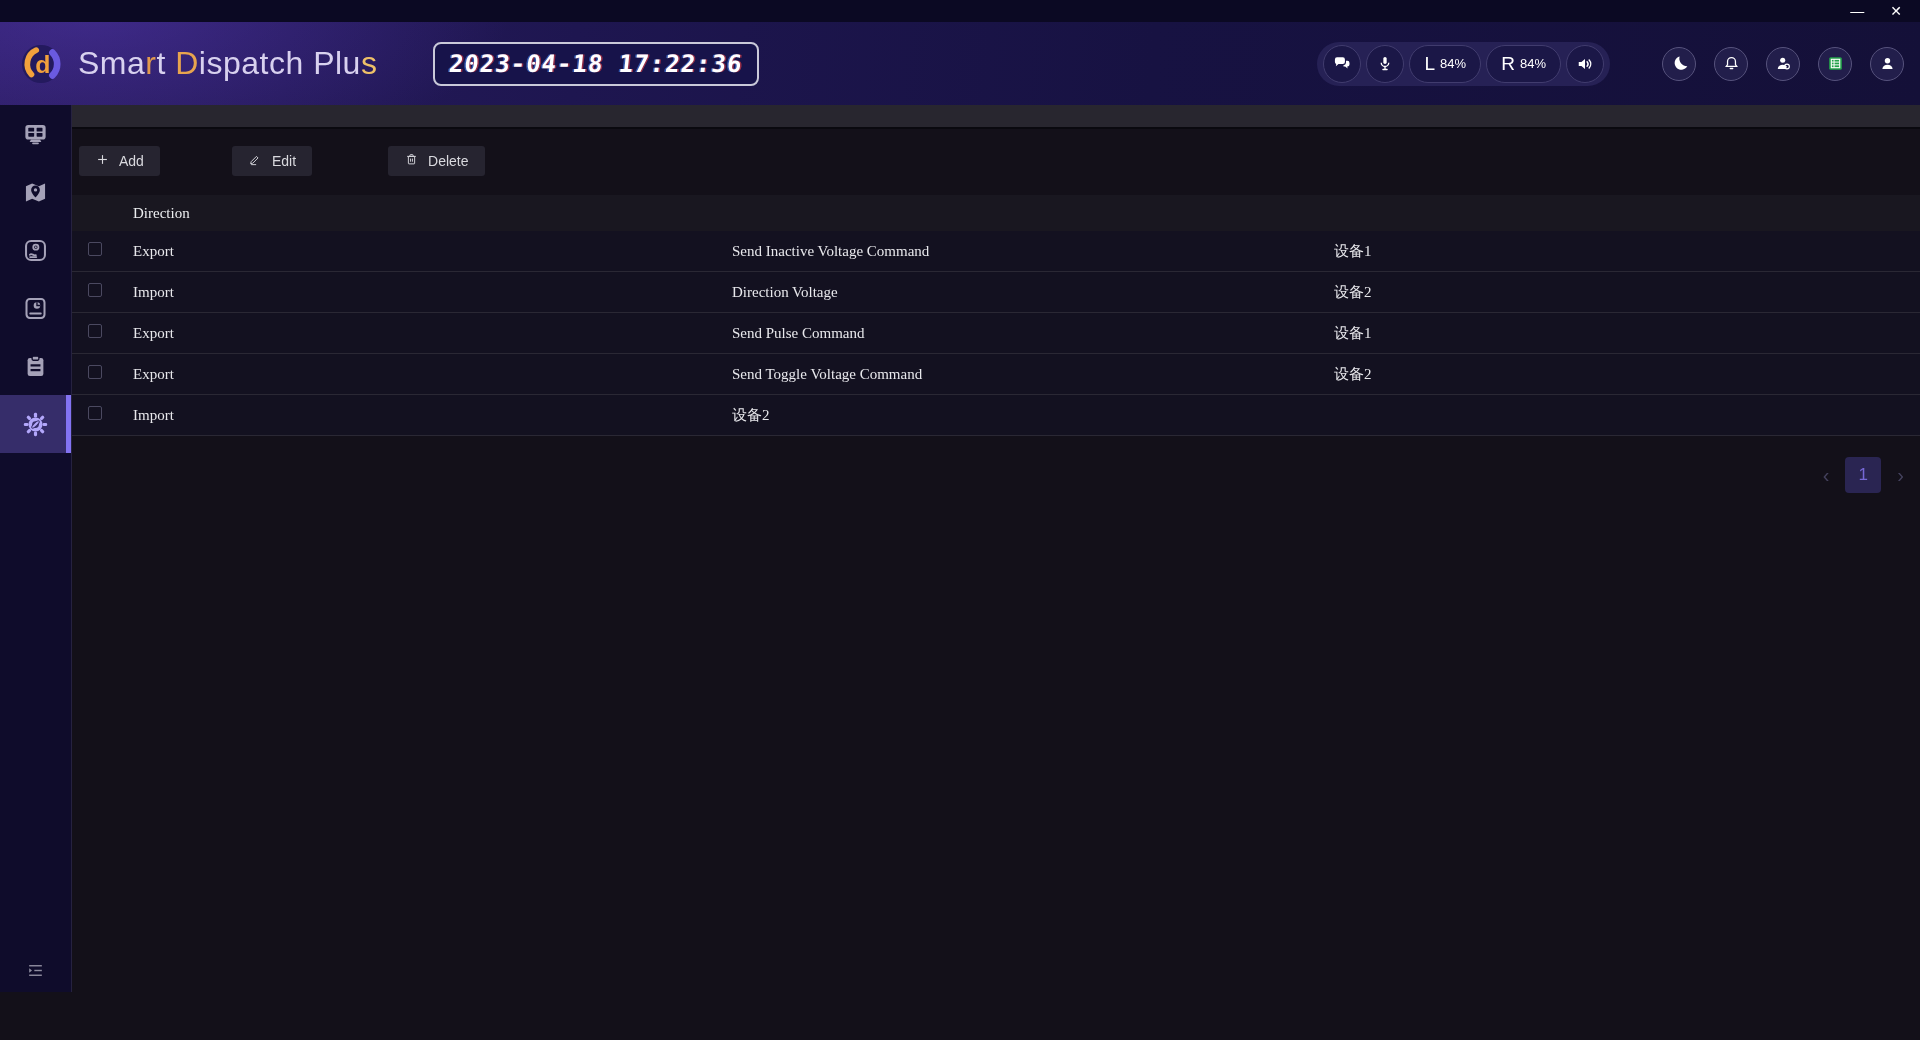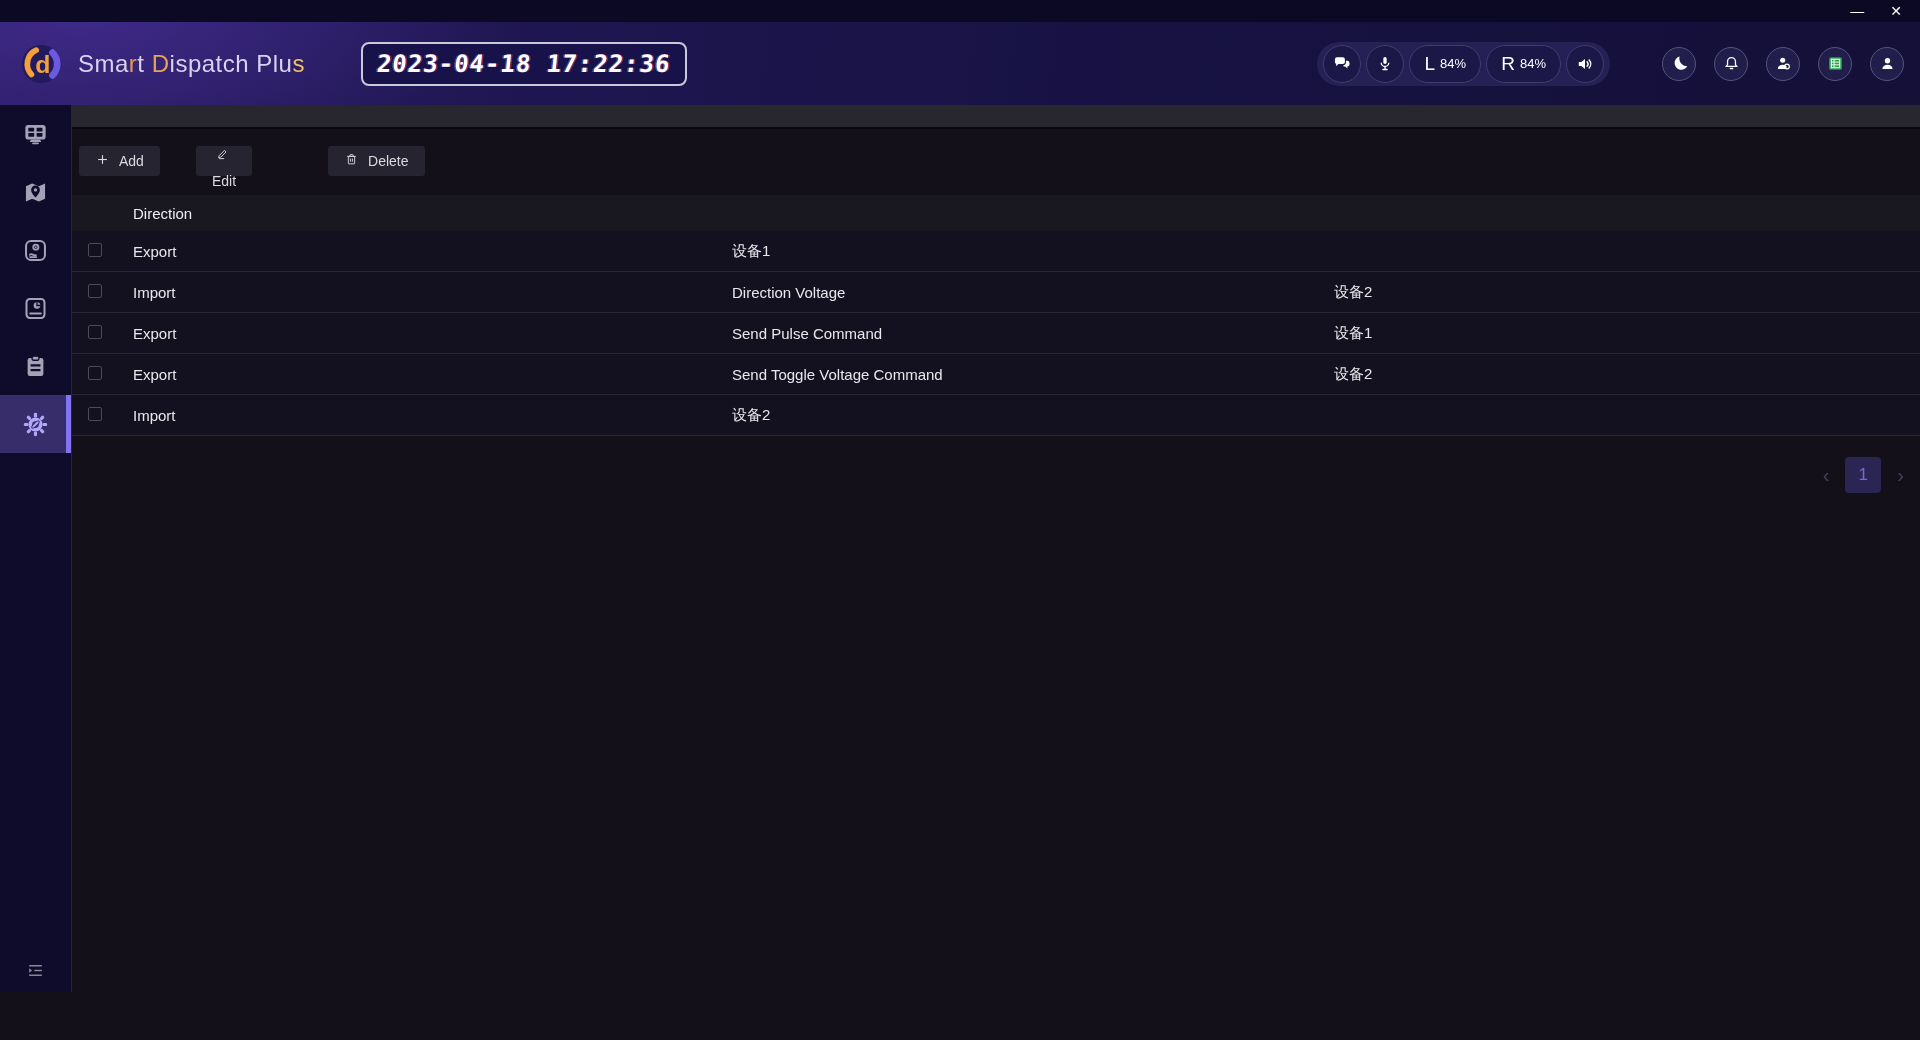--- a/index.html
+++ b/index.html
@@ -12,21 +12,21 @@
   .win-btn { background:none; border:none; color:#ffffff; font-size:14px; line-height:1;
              cursor:pointer; font-family:"Liberation Sans",sans-serif; }
 
   
   .header { height:83px; display:flex; align-items:center; padding:0 16px; position:relative;
             background:
               radial-gradient(420px 160px at 90px -10px, rgba(90,60,190,.45), rgba(0,0,0,0)),
               linear-gradient(95deg,#2a1c60 0%,#1e1650 30%,#171242 60%,#141038 100%); }
   .logo { width:42px; height:42px; margin-left:4px; flex:0 0 auto; }
   .logo svg { width:42px; height:42px; display:block; }
-  .app-title { margin-left:16px; font-size:24px; font-weight:500; letter-spacing:.5px; white-space:nowrap; }
+  .app-title { margin-left:16px; font-size:32px; font-weight:500; letter-spacing:.5px; white-space:nowrap; }
   .clock { margin-left:56px; border:2px solid #c9c9d9; border-radius:8px; background:#17134a;
            padding:6px 14px; }
   .clock-text { display:inline-block; transform:skewX(-6deg); font-family:"DejaVu Sans Mono",monospace;
                 font-size:24px; font-weight:bold; color:#ffffff; letter-spacing:1px;
                 text-shadow:1.5px 0 0 rgba(255,70,70,.55), -1.5px 0 0 rgba(70,140,255,.55); }
   .media-pill { margin-left:auto; background:#262155; border-radius:24px; height:44px;
                 display:flex; align-items:center; gap:5px; padding:0 6px; }
   .mc-btn { height:38px; border-radius:19px; background:#1b1747; border:1px solid #413c6e;
             color:#ffffff; display:flex; align-items:center; justify-content:center; cursor:pointer; }
   .mc-circle { width:38px; }
@@ -55,31 +55,31 @@
 
   .content { flex:1; background:#131019; display:flex; flex-direction:column; }
   .content-strip { height:24px; background:#28262f; border-bottom:2px solid #0a090f; }
 
   
   .toolbar { padding:17px 0 0 7px; display:flex; }
   .btn { height:30px; display:flex; align-items:center; gap:9px; padding:0 16px;
          background:#262430; border:none; border-radius:3px; color:#d9d9de; font-size:14px;
          cursor:pointer; font-family:"Liberation Sans",sans-serif; }
   .btn svg { width:15px; height:15px; }
-  .btn-edit { margin-left:36px;flex-direction:column; }
+  .btn-edit { margin-left:72px; }
   .btn-delete { margin-left:76px; }
 
   
   .table { margin-top:19px; }
   .trow { display:grid; grid-template-columns:61px 599px 602px 1fr; align-items:center; }
   .thead { height:36px; background:#191720; color:#eceef0; font-size:15px; }
   .tr { height:41px; background:#131120; border-bottom:1px solid #2a2834; color:#e8e8ec; font-size:15px; }
   .checkbox { width:14px; height:14px; border:1px solid #4b4960; border-radius:2px;
               margin-left:16px; display:inline-block; cursor:pointer; }
-  .cell { overflow:hidden; white-space:nowrap; }
+  .cell { overflow:hidden; white-space:nowrap;font-family:Liberation Serif, serif; }
 
   
   .pagination { display:flex; justify-content:flex-end; align-items:center; gap:16px;
                 margin-top:21px; padding-right:16px; }
   .pg-nav { background:none; border:none; color:#45425e; font-size:20px; cursor:pointer; line-height:1; }
   .pg-page { width:36px; height:36px; background:#2a2552; color:#7668d6; border:none;
              border-radius:4px; font-size:17px; cursor:pointer; }
 </style>
 </head>
 <body>
@@ -308,20 +308,21 @@
 
     <div class="table">
       <div class="trow thead">
         <div class="cell"></div>
         <div class="cell">Direction</div>
       </div>
       <div id="tbody">
           <div class="trow tr">
             <div class="cell"><span class="checkbox"></span></div>
             <div class="cell">Export</div>
+            <div class="cell">Send Inactive Voltage Command</div>
             <div class="cell">设备1</div>
           </div>
           <div class="trow tr">
             <div class="cell"><span class="checkbox"></span></div>
             <div class="cell">Import</div>
             <div class="cell">Direction Voltage</div>
             <div class="cell">设备2</div>
           </div>
           <div class="trow tr">
             <div class="cell"><span class="checkbox"></span></div>

